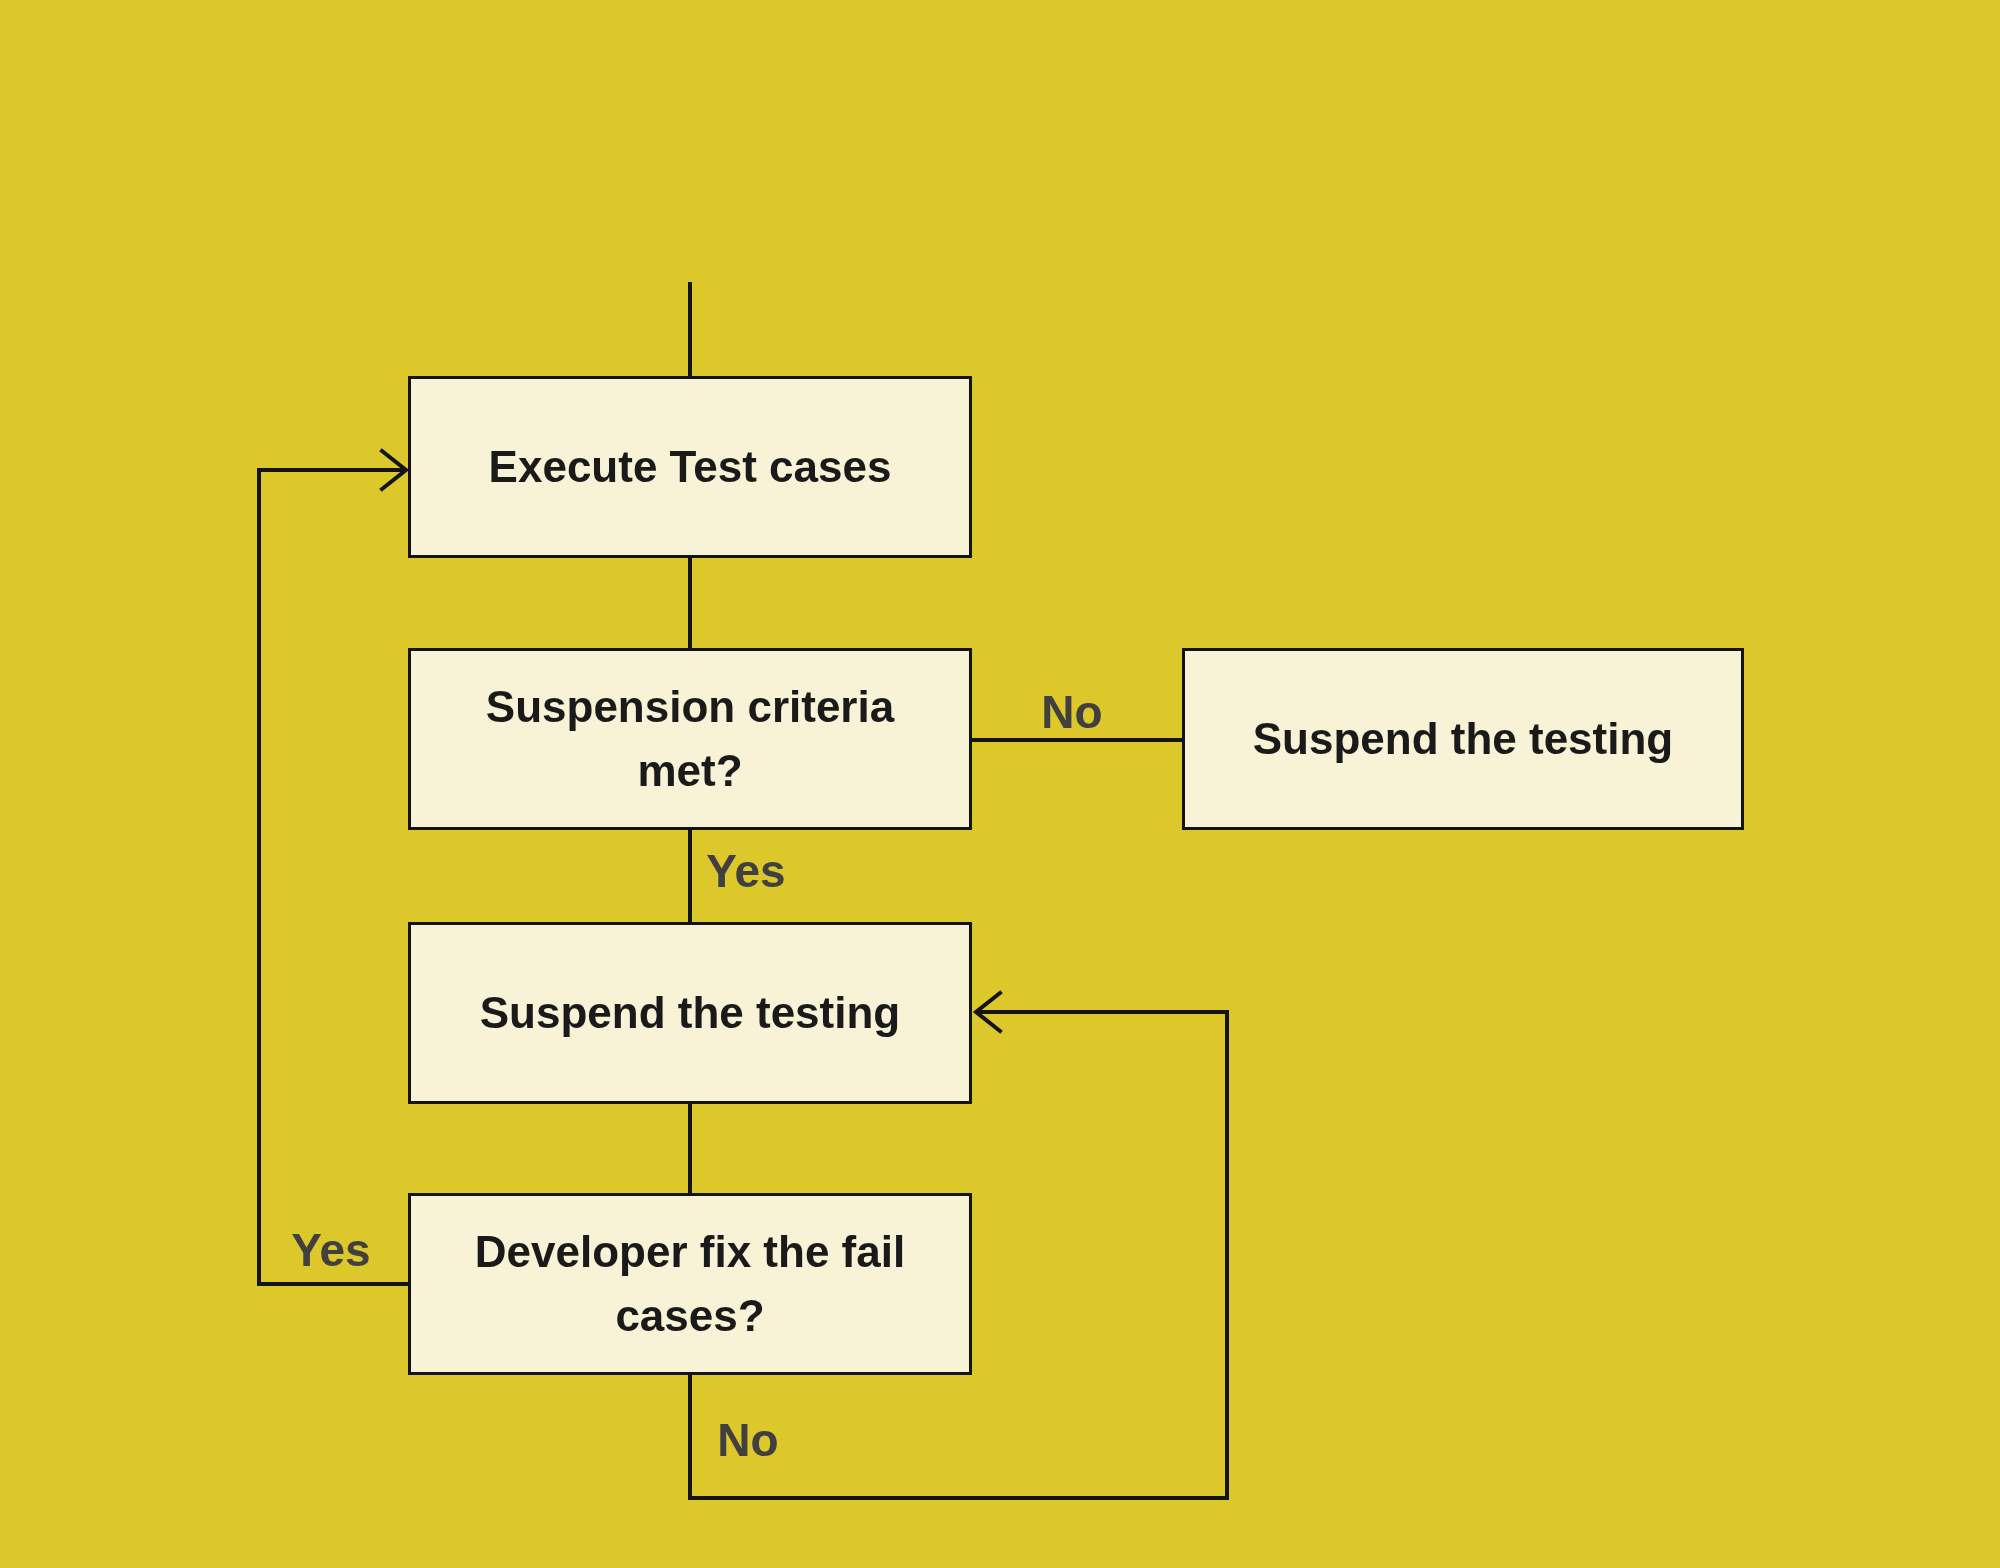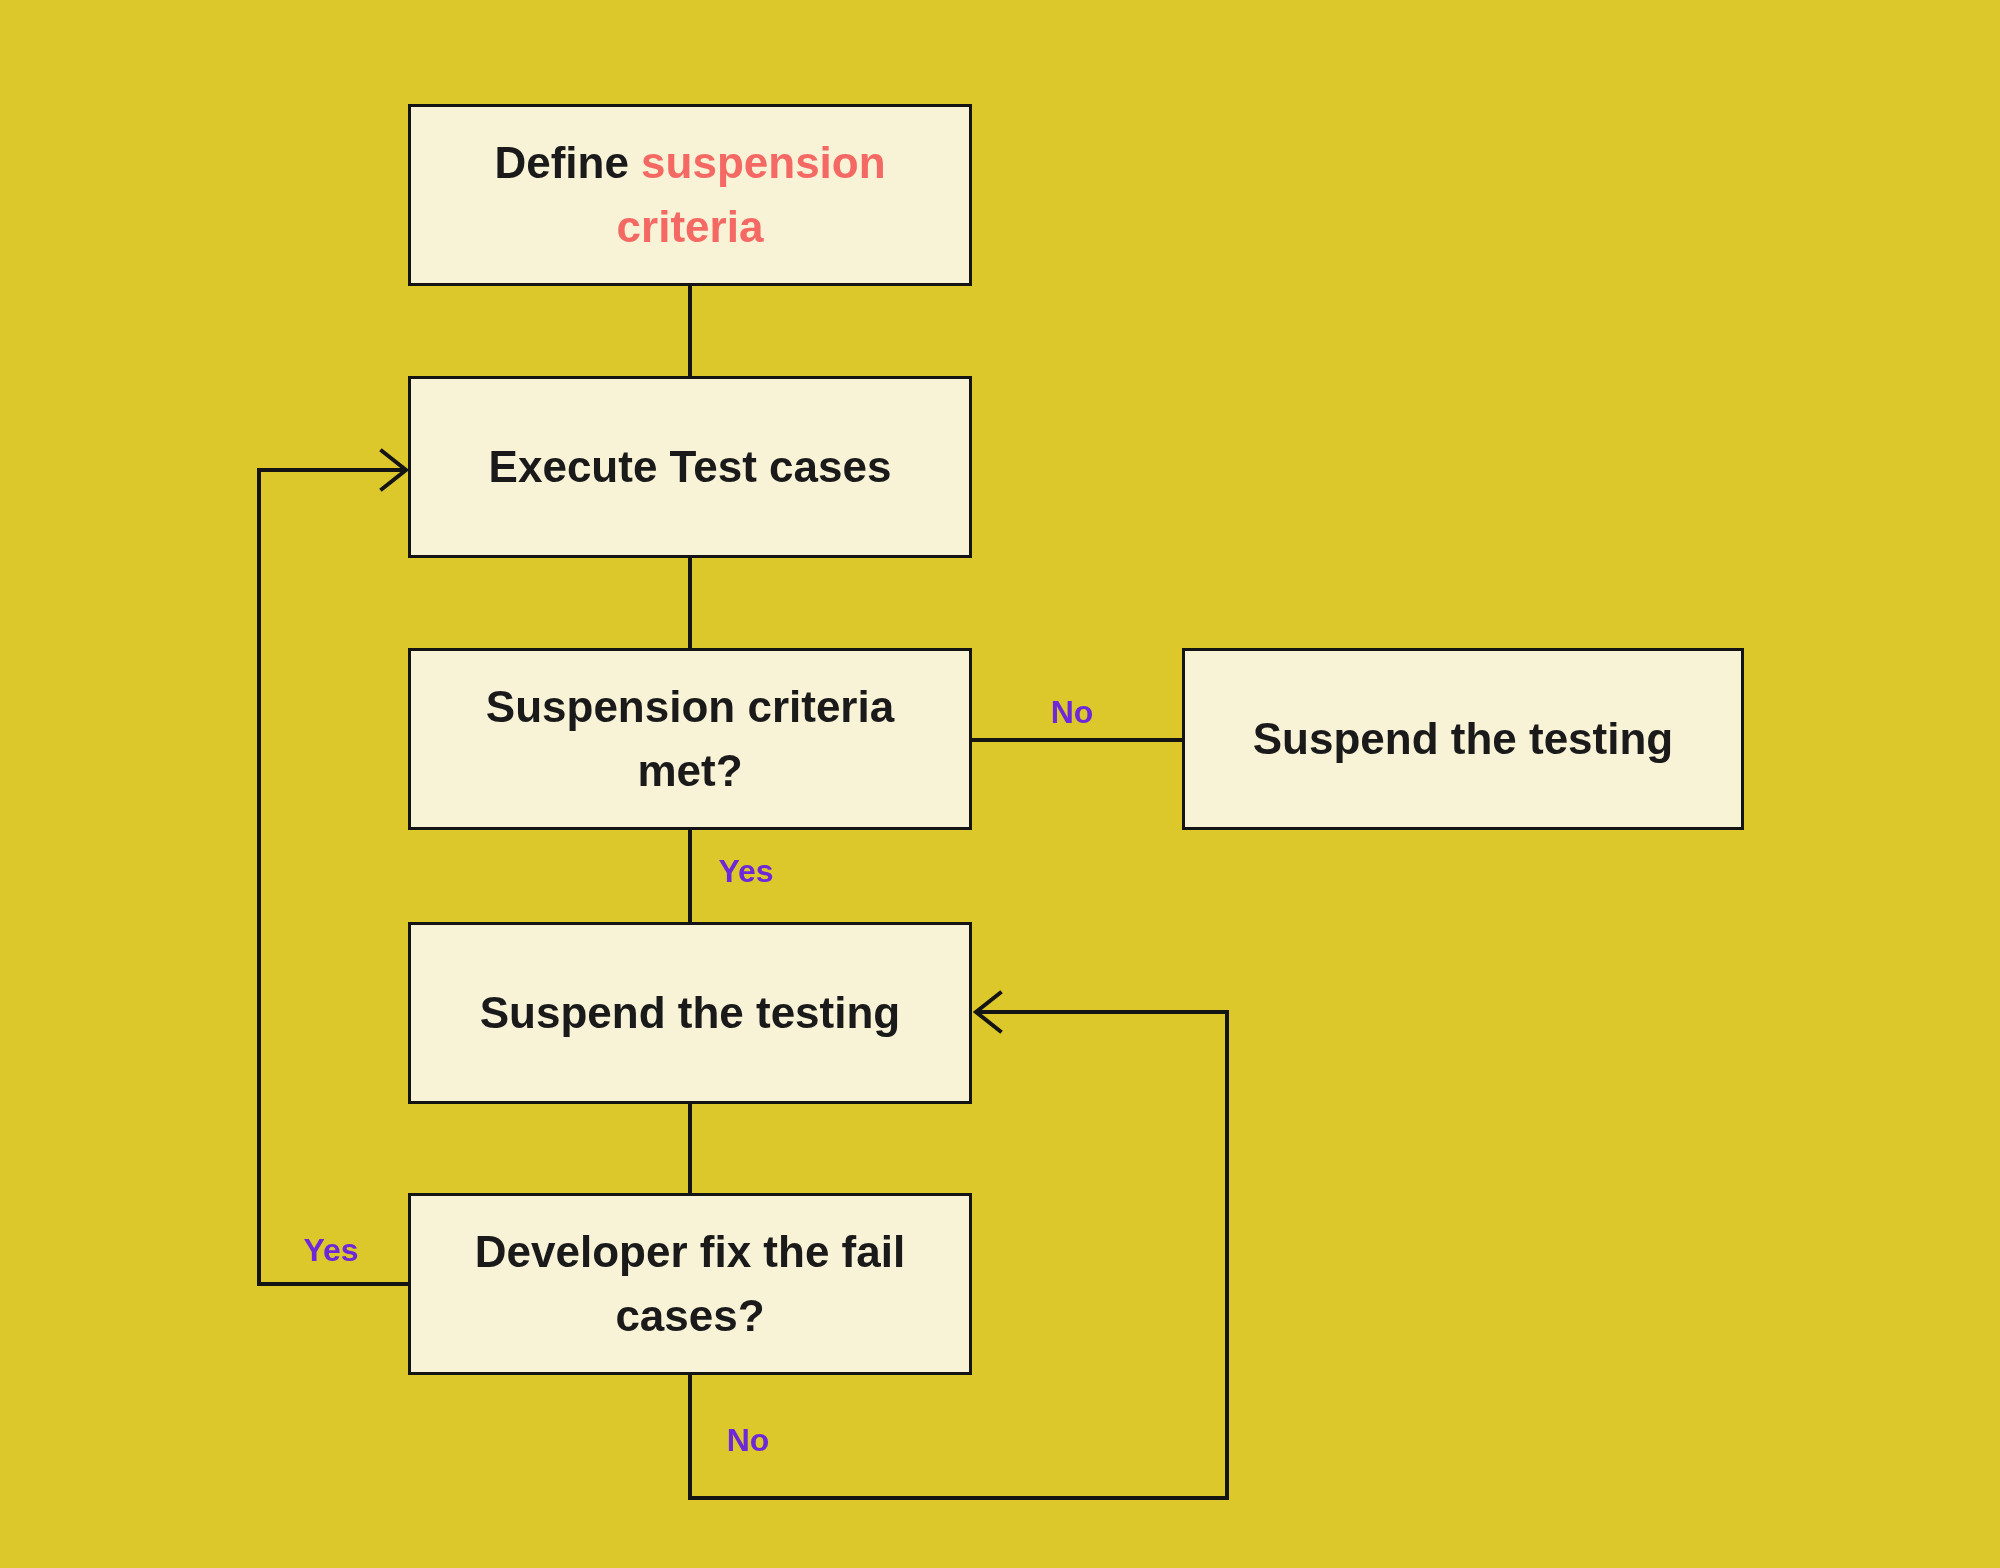--- a/index.html
+++ b/index.html
@@ -37,22 +37,22 @@
     font-weight: 600;
     line-height: 1.45;
     padding: 0 40px;
   }
   .node .accent-red {
     color: #f56964;
   }
   .edge-label {
     position: absolute;
     transform: translate(-50%, -50%);
-    color: #6d28d9;
-    font-size: 32px;
+    color: #404040;
+    font-size: 46px;
     font-weight: 600;
     white-space: nowrap;
   }
   
   .node-define   { left: 408px;  top: 104px;  width: 564px; height: 182px; }
   .node-execute  { left: 408px;  top: 376px;  width: 564px; height: 182px; }
   .node-criteria { left: 408px;  top: 648px;  width: 564px; height: 182px; padding-left: 40px; }
   .node-finish   { left: 1182px; top: 648px;  width: 562px; height: 182px; }
   .node-suspend  { left: 408px;  top: 922px;  width: 564px; height: 182px; }
   .node-devfix   { left: 408px;  top: 1193px; width: 564px; height: 182px; }
@@ -81,26 +81,20 @@
       <path d="M690 1102 L690 1195"></path>
 
       <path d="M408 1284 L259 1284 L259 470 L402 470"></path>
       <path d="M382 451 L406 470 L382 489"></path>
 
       <path d="M690 1373 L690 1498 L1227 1498 L1227 1012 L978 1012"></path>
       <path d="M1000 993 L976 1012 L1000 1031"></path>
     </g>
   </svg>
 
-  <div class="node node-define">
-    <div>
-      <span>Define</span>
-      <span class="accent-red">suspension criteria</span>
-    </div>
-  </div>
 
   <div class="node node-execute">
     <div>Execute Test cases</div>
   </div>
 
   <div class="node node-criteria">
     <div>Suspension criteria met?</div>
   </div>
 
   <div class="node node-finish">

